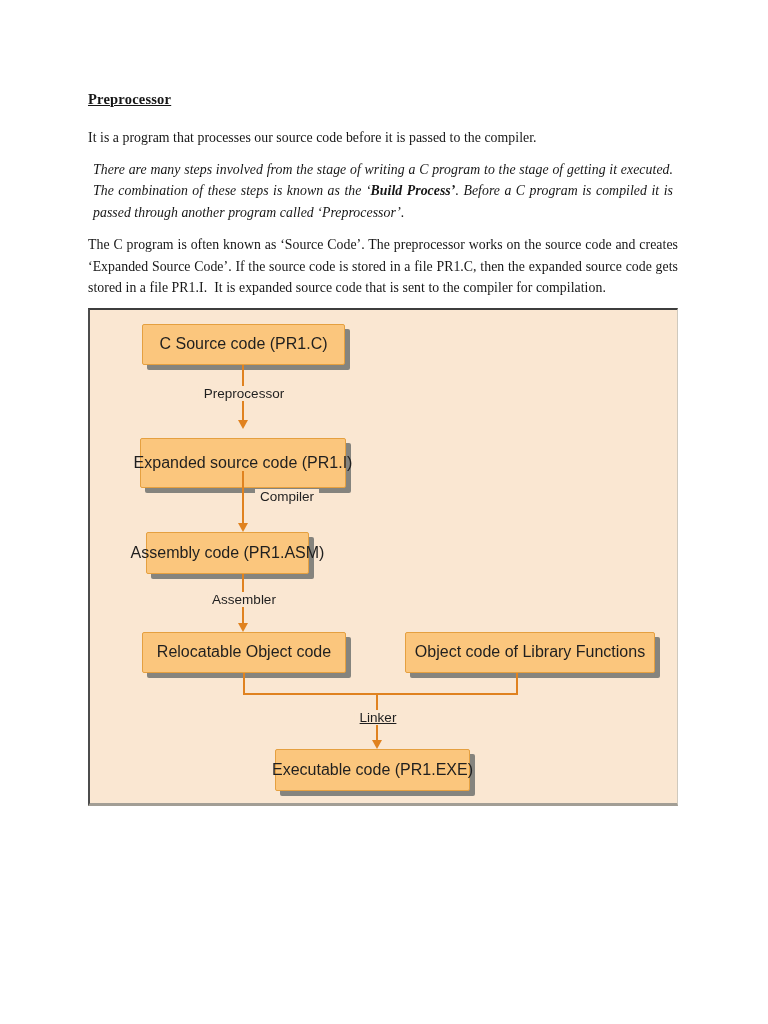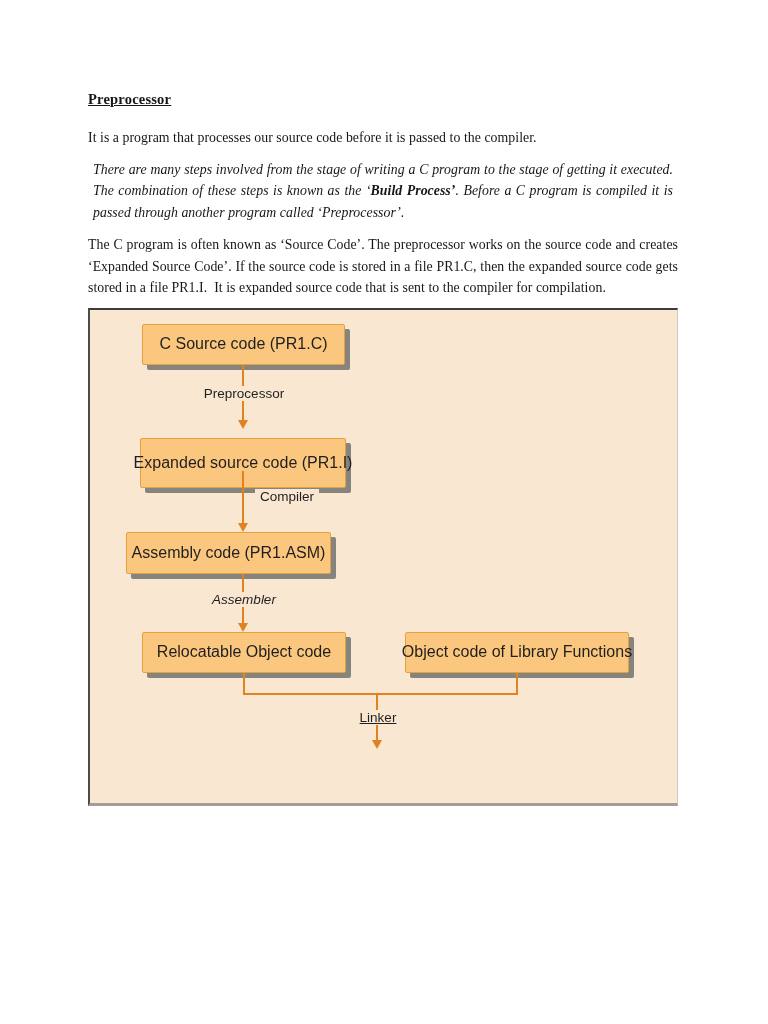--- a/index.html
+++ b/index.html
@@ -86,33 +86,34 @@
     <div class="vline" style="left:152px; top:55px; height:58px;"></div>
     <div class="flowlabel" style="left:154px; top:76px;">Preprocessor</div>
     <div class="arrowhead" style="left:148px; top:110px;"></div>
 
     <div class="dbox" style="left:50px; top:128px; width:206px; height:50px;">Expanded source code (PR1.I)</div>
 
     <div class="vline" style="left:152px; top:161px; height:55px;"></div>
     <div class="flowlabel" style="left:154px; top:179px;margin-left:43px;">Compiler</div>
     <div class="arrowhead" style="left:148px; top:213px;"></div>
 
-    <div class="dbox" style="left:36px; top:222px; width:205px; height:42px;">Assembly code (PR1.ASM)</div>
+    <div class="dbox" style="left:56px; top:222px; width:163px; height:42px;">Assembly code (PR1.ASM)</div>
 
     <div class="vline" style="left:152px; top:264px; height:52px;"></div>
-    <div class="flowlabel" style="left:154px; top:282px;font-style:italic;">Assembler</div>
+    <div class="flowlabel" style="left:154px; top:282px;">Assembler</div>
     <div class="arrowhead" style="left:148px; top:313px;"></div>
 
     <div class="dbox" style="left:52px; top:322px; width:204px; height:41px;text-align:right;">Relocatable Object code</div>
 
-    <div class="dbox" style="left:315px; top:322px; width:224px; height:41px;text-align:right;">Object code of Library Functions</div>
+    <div class="dbox" style="left:315px; top:322px; width:250px; height:41px;text-align:right;">Object code of Library Functions</div>
 
     <div class="vline" style="left:153px; top:363px; height:22px;"></div>
     <div class="vline" style="left:426px; top:363px; height:22px;"></div>
     <div class="hline" style="left:153px; top:383px; width:275px;"></div>
 
     <div class="vline" style="left:286px; top:383px; height:50px;"></div>
     <div class="flowlabel" style="left:288px; top:400px;text-decoration:underline;">Linker</div>
     <div class="arrowhead" style="left:282px; top:430px;"></div>
 
+    <div class="dbox" style="left:185px; top:439px; width:195px; height:42px;">Executable code (PR1.EXE)</div>
   </div>
 
 </div>
 
 </body></html>

